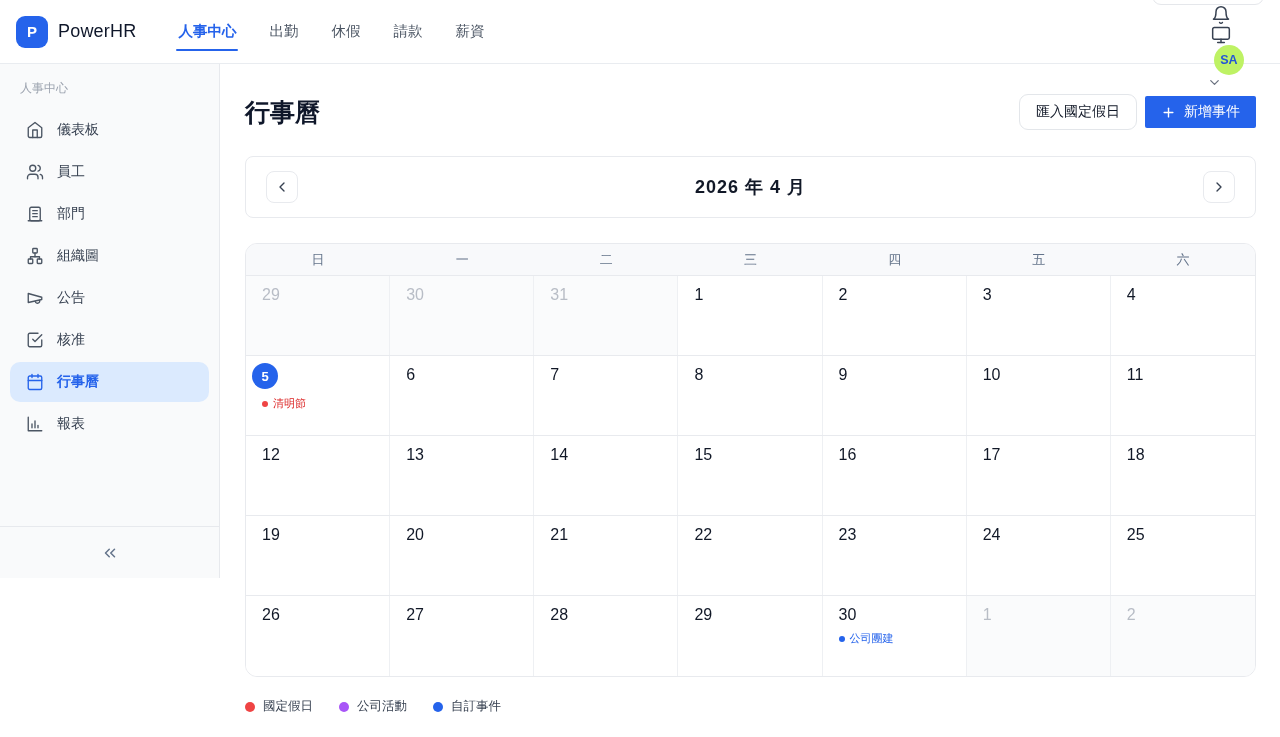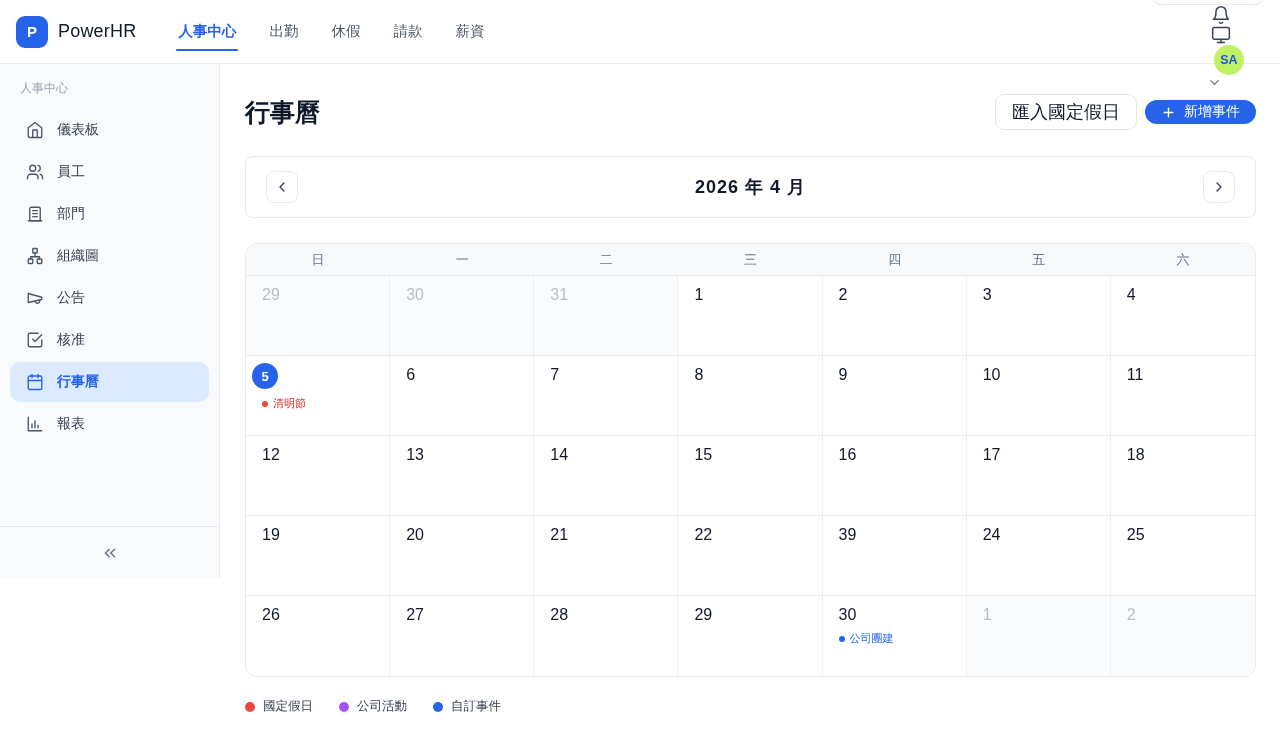--- a/index.html
+++ b/index.html
@@ -50,24 +50,24 @@
     display:flex; align-items:center; justify-content:center; }
   .collapse-btn { background:none; border:none; color:#64748b; cursor:pointer; display:flex; }
 
   
   .main { margin-left:220px; padding:30px 24px 0 25px; }
   .page-head { display:flex; align-items:center; justify-content:space-between;
     margin-bottom:26px; }
   .page-title { font-size:25px; font-weight:700; color:#0f172a; }
   .head-actions { display:flex; align-items:center; gap:8px; }
   .btn-outline { height:36px; padding:0 16px; background:#fff; border:1px solid #e3e6ea;
-    border-radius:9px; font-size:18px; color:#111827; cursor:pointer;
+    border-radius:9px; font-size:14px; color:#111827; cursor:pointer;
     font-family:Liberation Sans, sans-serif; }
-  .btn-primary { height:24px; padding:0 16px; background:#2563eb; border:none;
-    border-radius:14px; font-size:14px; color:#fff; cursor:pointer; display:flex;
+  .btn-primary { height:32px; padding:0 16px; background:#2563eb; border:none;
+    border-radius:2px; font-size:14px; color:#fff; cursor:pointer; display:flex;
     align-items:center; gap:8px; font-family:inherit; }
 
   .month-nav { border:1px solid #e8eaee; border-radius:8px; height:62px; display:flex;
     align-items:center; padding:0 20px; margin-bottom:25px; background:#fff; }
   .nav-btn { width:32px; height:32px; border:1px solid #e8eaee; border-radius:8px;
     background:#fff; color:#374151; display:flex; align-items:center; justify-content:center;
     cursor:pointer; }
   .month-title { flex:1; text-align:center; font-size:18px; font-weight:700;
     letter-spacing:1px; color:#111827; }
 
@@ -386,21 +386,21 @@
           <div class="day-cell">
             <div class="day-num">20</div>
           </div>
           <div class="day-cell">
             <div class="day-num">21</div>
           </div>
           <div class="day-cell">
             <div class="day-num">22</div>
           </div>
           <div class="day-cell">
-            <div class="day-num">39</div>
+            <div class="day-num">23</div>
           </div>
           <div class="day-cell">
             <div class="day-num">24</div>
           </div>
           <div class="day-cell">
             <div class="day-num">25</div>
           </div>
         </div>
         <div class="week-row">
           <div class="day-cell">

